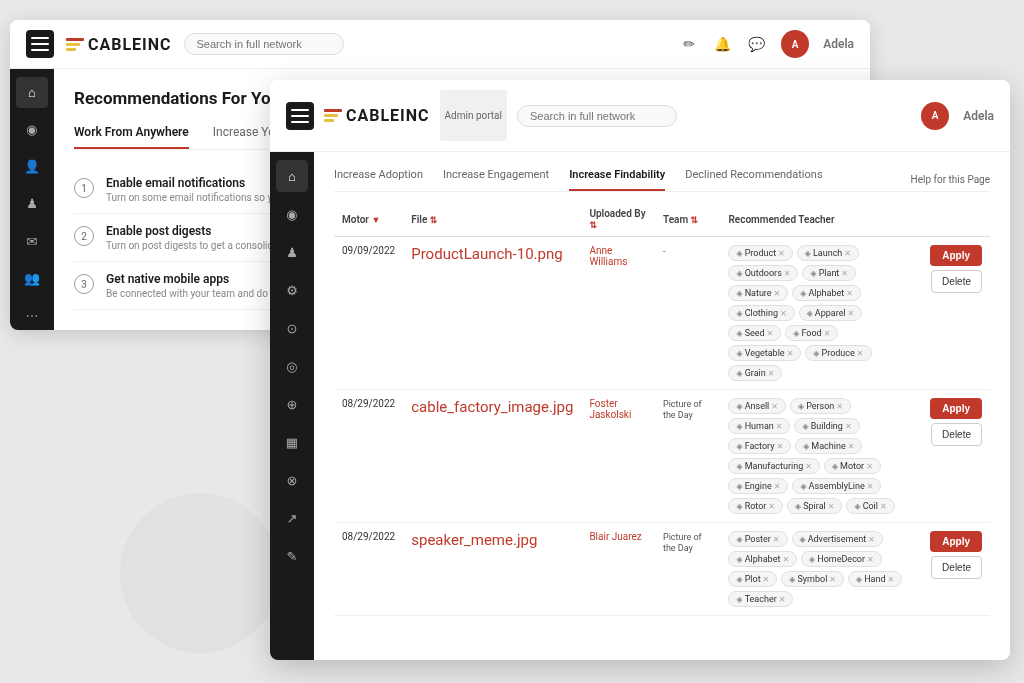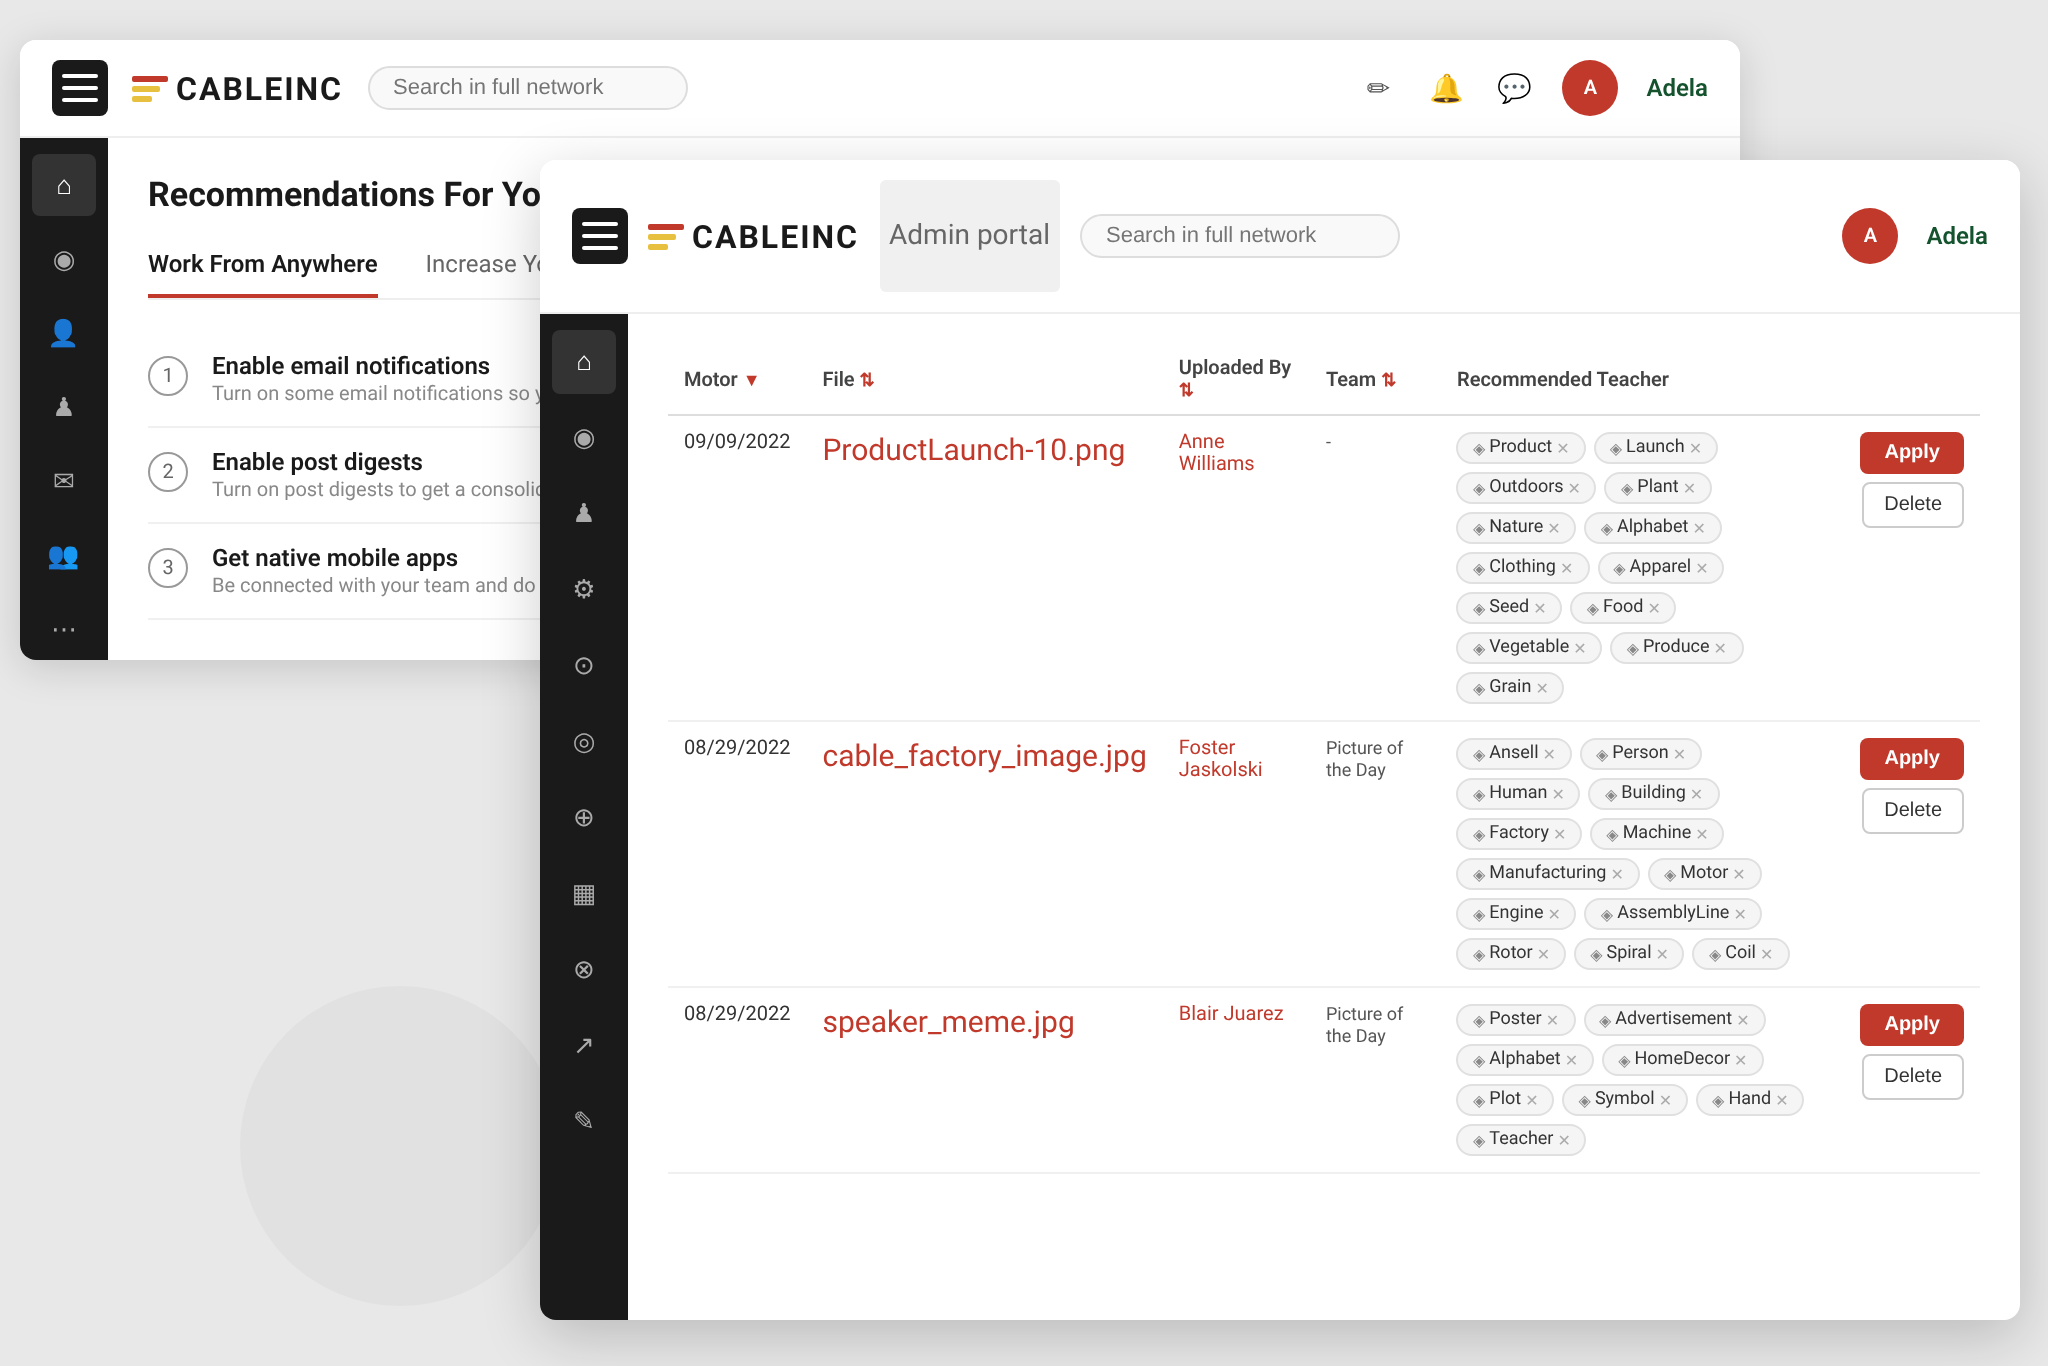--- a/index.html
+++ b/index.html
@@ -112,21 +112,21 @@
       display: flex;
       align-items: center;
       justify-content: center;
       color: #fff;
       font-size: 10px;
       font-weight: 600;
     }
     .back-header-right .user-name {
       font-size: 12px;
       font-weight: 600;
-      color: #14532d;
+      color: #737373;
     }
 
     .back-body {
       display: flex;
       height: calc(100% - 48px);
     }
 
     .back-sidebar {
       width: 44px;
       background: #1a1a1a;
@@ -256,21 +256,21 @@
     .front-header {
       background: #fff;
       border-bottom: 1px solid #eee;
       padding: 10px 16px;
       display: flex;
       align-items: center;
       gap: 10px;
     }
 
     .admin-badge {
-      font-size: 14px;
+      font-size: 10px;
       color: #666;
       background: #f0f0f0;
       padding: 20px 5px;
       border-radius: 3px;
     }
 
     .front-body {
       display: flex;
       height: calc(100% - 48px);
     }
@@ -565,20 +565,27 @@
       <div class="sidebar-icon">⊙</div>
       <div class="sidebar-icon">◎</div>
       <div class="sidebar-icon">⊕</div>
       <div class="sidebar-icon">▦</div>
       <div class="sidebar-icon">⊗</div>
       <div class="sidebar-icon">↗</div>
       <div class="sidebar-icon">✎</div>
     </div>
     <div class="front-main">
 
+      <div class="front-tabs-row">
+        <div class="front-tab">Increase Adoption</div>
+        <div class="front-tab">Increase Engagement</div>
+        <div class="front-tab active">Increase Findability</div>
+        <div class="front-tab">Declined Recommendations</div>
+        <span class="help-link">Help for this Page</span>
+      </div>
 
 
       <table class="data-table">
         <thead>
           <tr>
             <th>
               <span>Motor</span>
               <span class="sort-arrow"> ▼</span>
             </th>
             <th>

